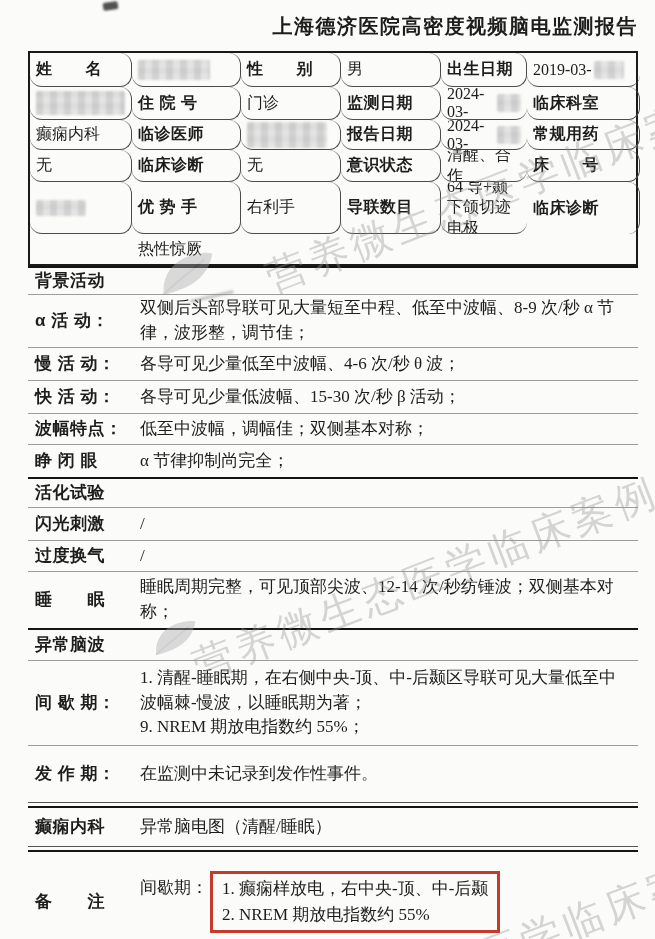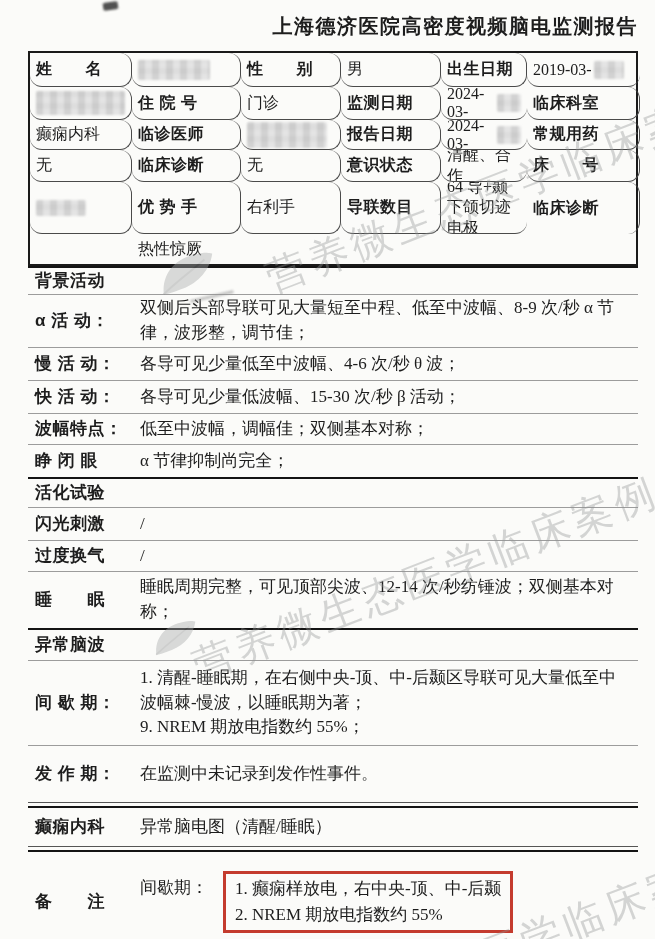--- a/index.html
+++ b/index.html
@@ -43,21 +43,21 @@
   .slbl{flex:0 0 105px;padding-left:7px;font-family:"Liberation Sans",sans-serif;
         font-weight:700;letter-spacing:.5px;}
   .sval{flex:1;padding-right:6px;}
   .mh26{min-height:26px}.mh28{min-height:28px}.mh30{min-height:30px}
   .mh32{min-height:32px}.mh38{min-height:38px}.mh52{min-height:52px}
   .mh56{min-height:56px}.mh84{min-height:84px}
 
   
   .remark-val{display:flex;align-items:flex-start;padding:19px 0;}
   .remark-prefix{padding-top:5px;white-space:nowrap;}
-  .redbox{border:3px solid #c43b2e;padding:2px 9px 3px 9px;margin-left:15px;line-height:1.5;}
+  .redbox{border:3px solid #c43b2e;padding:2px 9px 3px 9px;margin-left:2px;line-height:1.5;}
 
   
   .sig{position:relative;height:36px;width:100%;}
   .sig-patch{position:absolute;left:75px;top:1px;width:288px;height:34px;border-radius:2px;
     background:repeating-linear-gradient(90deg,rgba(195,195,197,.65) 0 8px,rgba(226,226,228,.6) 8px 16px),
                repeating-linear-gradient(0deg,#e2e2e2 0 7px,#d2d2d4 7px 14px);
     filter:blur(.7px);}
   .stk{position:absolute;top:7px;width:2.5px;background:#4c4c52;filter:blur(.4px);}
   .stk1{left:36px;height:14px;transform:rotate(10deg);}
   .stk2{left:206px;height:17px;transform:rotate(14deg);}

